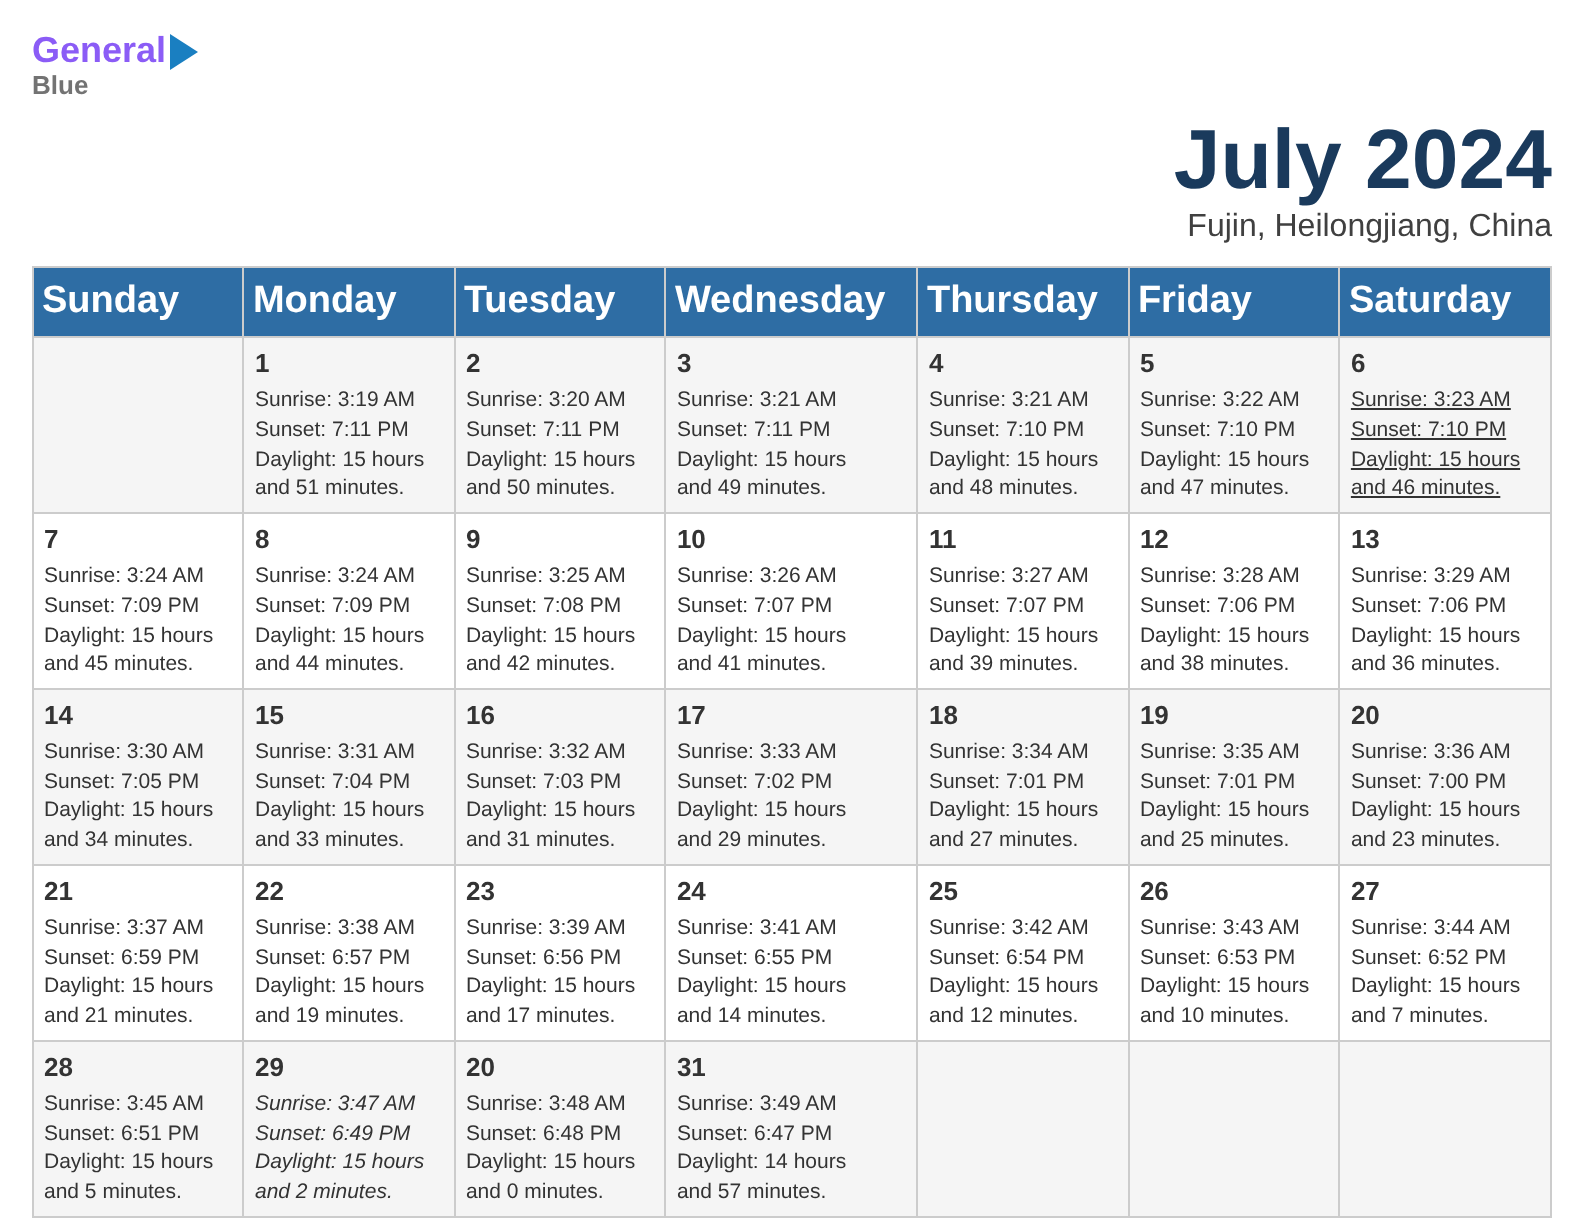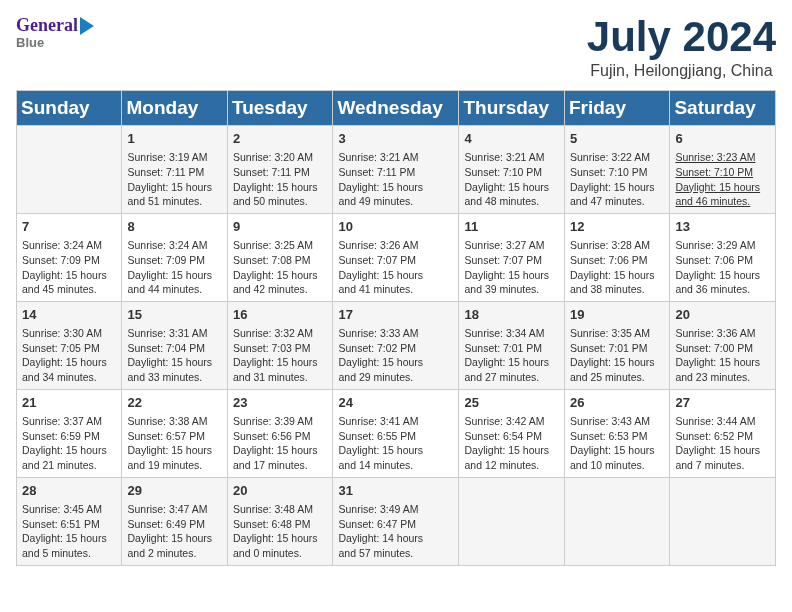--- a/index.html
+++ b/index.html
@@ -21,33 +21,33 @@
       align-items: center;
       gap: 4px;
     }
     .logo-text {
       font-size: 18px;
       font-weight: bold;
       color: #1a3a5c;
       line-height: 1.1;
     }
     .logo-text span {
-      color: #4c1d95;
-      font-family: Liberation Serif, serif;
+      color: #8b5cf6;
     }
     .logo-arrow {
       width: 0;
       height: 0;
       border-left: 14px solid #1a7fc1;
       border-top: 9px solid transparent;
       border-bottom: 9px solid transparent;
       margin-left: 2px;
     }
     .title-section {
-      text-align: center;
+      text-align: right;
+      margin-top: 43px;
     }
     .month-title {
       font-size: 42px;
       font-weight: bold;
       color: #1a3a5c;
       line-height: 1;
     }
     .subtitle {
       font-size: 16px;
       color: #404040;
@@ -327,21 +327,21 @@
       <tr>
         <td>
           <span class="day-number">28</span>
           <div class="day-info" style="white-space: pre-line;">Sunrise: 3:45 AM
 Sunset: 6:51 PM
 Daylight: 15 hours
 and 5 minutes.</div>
         </td>
         <td>
           <span class="day-number">29</span>
-          <div class="day-info" style="white-space: pre-line;">Sunrise: 3:47 AM
+          <div class="day-info" style="white-space: pre-line; font-style: italic;">Sunrise: 3:47 AM
 Sunset: 6:49 PM
 Daylight: 15 hours
 and 2 minutes.</div>
         </td>
         <td>
           <span class="day-number">20</span>
           <div class="day-info" style="white-space: pre-line;">Sunrise: 3:48 AM
 Sunset: 6:48 PM
 Daylight: 15 hours
 and 0 minutes.</div>

